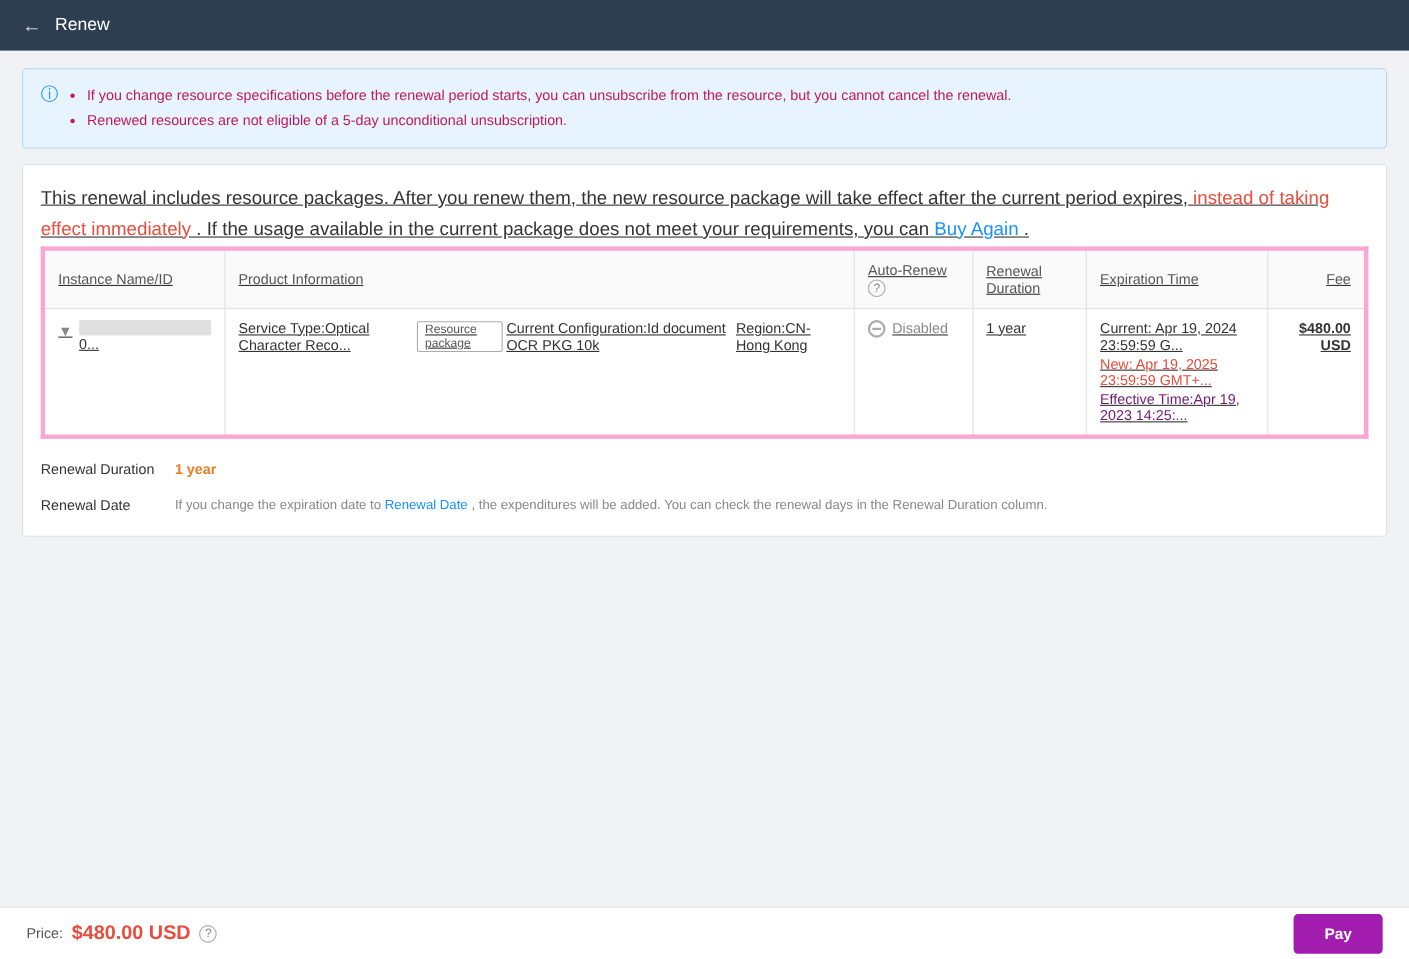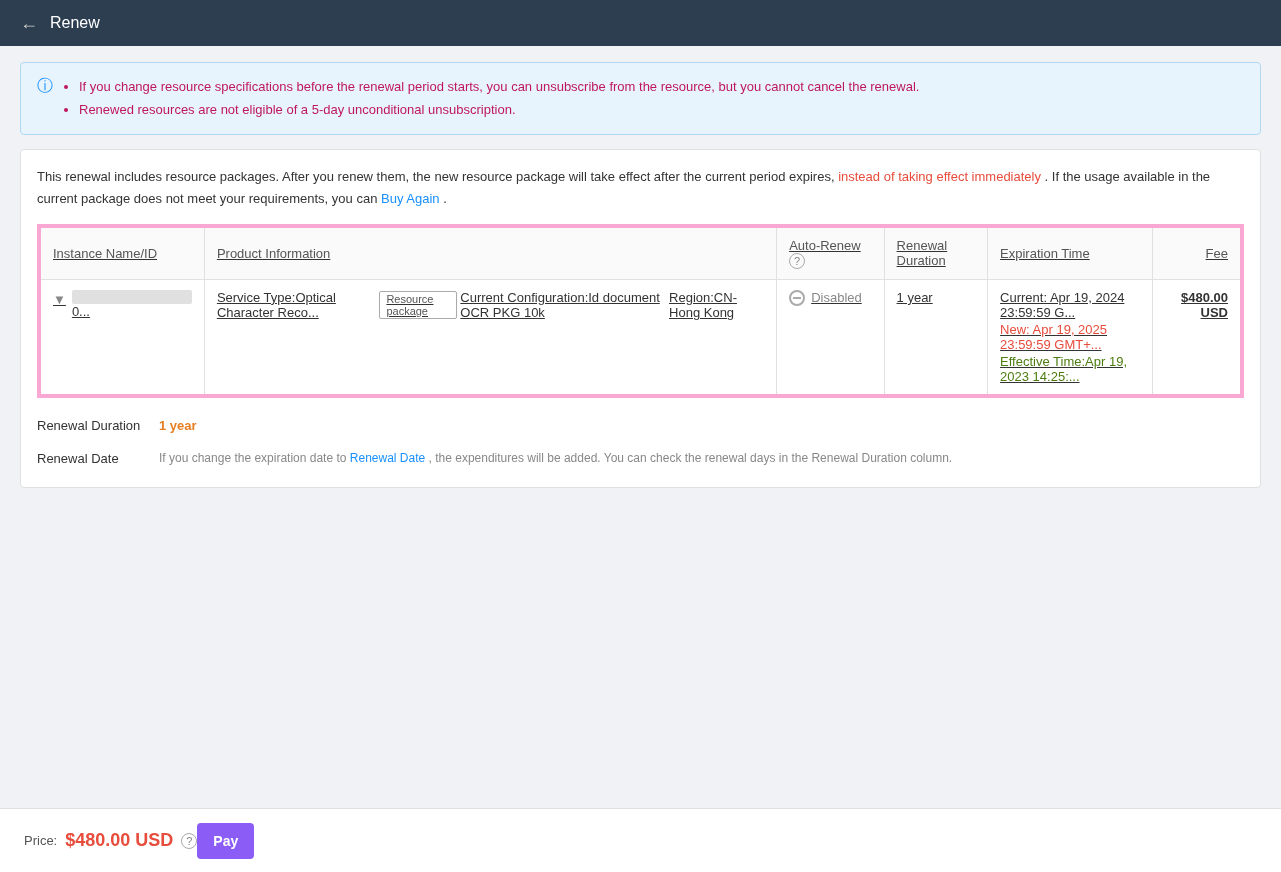--- a/index.html
+++ b/index.html
@@ -65,24 +65,24 @@
     
     .main-panel {
       background: #fff;
       border: 1px solid #e0e0e0;
       border-radius: 4px;
       padding: 16px;
     }
 
     
     .desc-text {
-      font-size: 13px;
+      font-size: 17px;
       color: #333;
       line-height: 1.7;
-      margin-bottom: 14px;
+      text-decoration: underline;
     }
     .desc-text .highlight-red { color: #e74c3c; }
     .desc-text .highlight-blue { color: #1890ff; text-decoration: none; cursor: pointer; }
 
     
     .data-table {
       width: 100%;
       border-collapse: collapse;
       border: 4px solid #f9a8d4;
       text-decoration: underline;
@@ -177,21 +177,21 @@
       background: #aaa;
     }
 
     .expiration-cell {
       display: flex;
       flex-direction: column;
       gap: 2px;
     }
     .exp-current { color: #333; }
     .exp-new { color: #e74c3c; }
-    .exp-effective { color: #4d7c0f; }
+    .exp-effective { color: #701a75; }
 
     .fee-cell {
       color: #333;
       font-weight: bold;
       text-align: right;
     }
 
     
     .renewal-section {
       margin-top: 16px;
@@ -243,24 +243,24 @@
       font-size: 12px;
       color: #888;
       margin-top: 4px;
     }
     .renewal-hint .link-blue { color: #1890ff; cursor: pointer; }
 
     
     .bottom-bar {
       background: #fff;
       border-top: 1px solid #e0e0e0;
-      height: 64px;
-      display: flex;
-      align-items: center;
-      justify-content: flex-start;
+      height: 48px;
+      display: flex;
+      align-items: center;
+      justify-content: space-between;
       padding: 0 24px;
       flex-shrink: 0;
     }
     .price-section {
       display: flex;
       align-items: center;
       gap: 8px;
       font-size: 13px;
       color: #555;
     }
@@ -268,25 +268,25 @@
       color: #e74c3c;
       font-size: 18px;
       font-weight: bold;
     }
     .price-help-icon {
       color: #888;
       cursor: pointer;
       font-size: 14px;
     }
     .pay-button {
-      background: #8b5cf6;
+      background: #a21caf;
       color: #fff;
       border: none;
       border-radius: 4px;
-      padding: 10px 16px;
+      padding: 10px 28px;
       font-size: 14px;
       font-weight: bold;
       cursor: pointer;
     }
 
     .question-icon {
       display: inline-flex;
       align-items: center;
       justify-content: center;
       width: 16px;

